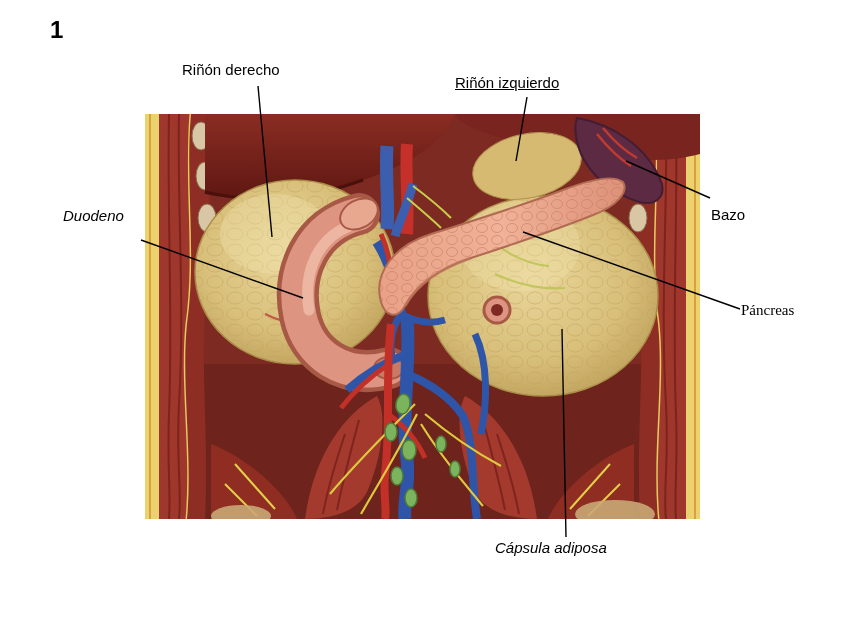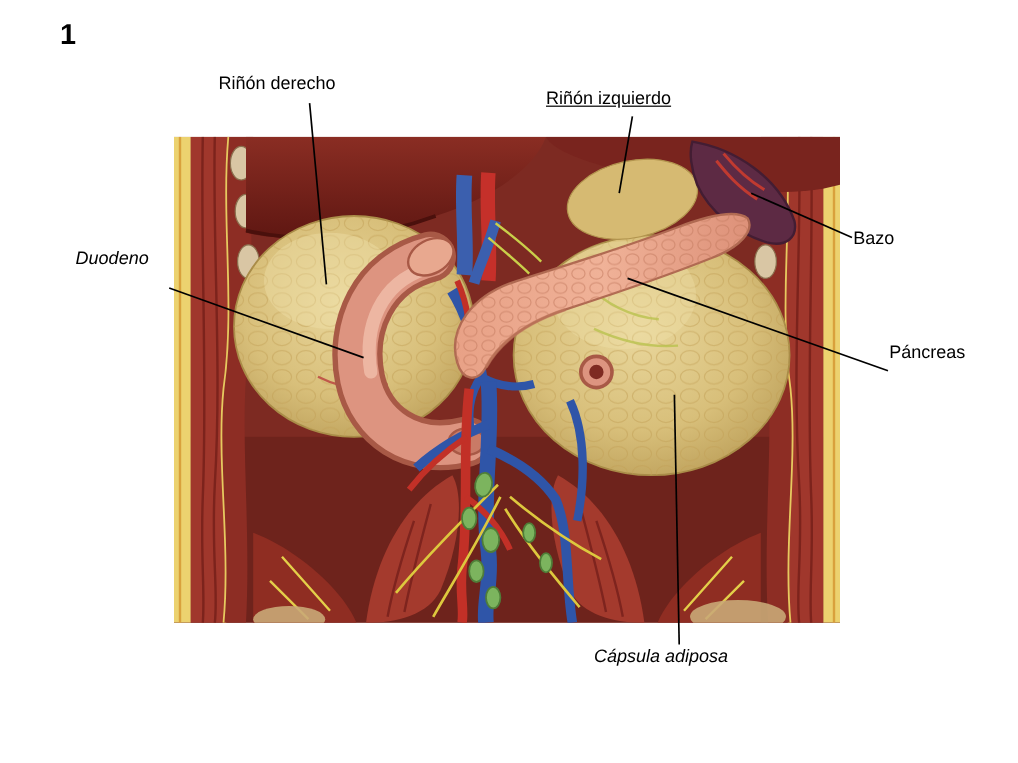--- a/index.html
+++ b/index.html
@@ -33,23 +33,23 @@
   .illustration svg { display: block; }
   .label {
     position: absolute;
     font-size: 15px;
     color: #000000;
     white-space: nowrap;
     line-height: 1.1;
   }
   .label-rinon-derecho   { left: 182px; top: 62px;  }
   .label-rinon-izquierdo { left: 455px; top: 75px; text-decoration: underline;  }
-  .label-bazo            { left: 711px; top: 191px; text-align: right; }
+  .label-bazo            { left: 711px; top: 207px; text-align: right; }
   .label-duodeno         { left: 63px;  top: 208px; font-style: italic; }
-  .label-pancreas        { left: 741px; top: 286px; }
+  .label-pancreas        { left: 741px; top: 302px; font-family: Liberation Serif, serif; }
   .label-capsula-adiposa { left: 495px; top: 540px; font-style: italic; }
   .leader-lines {
     position: absolute;
     left: 0; top: 0;
     width: 848px; height: 636px;
     pointer-events: none;
   }
 </style>
 </head>
 <body>

